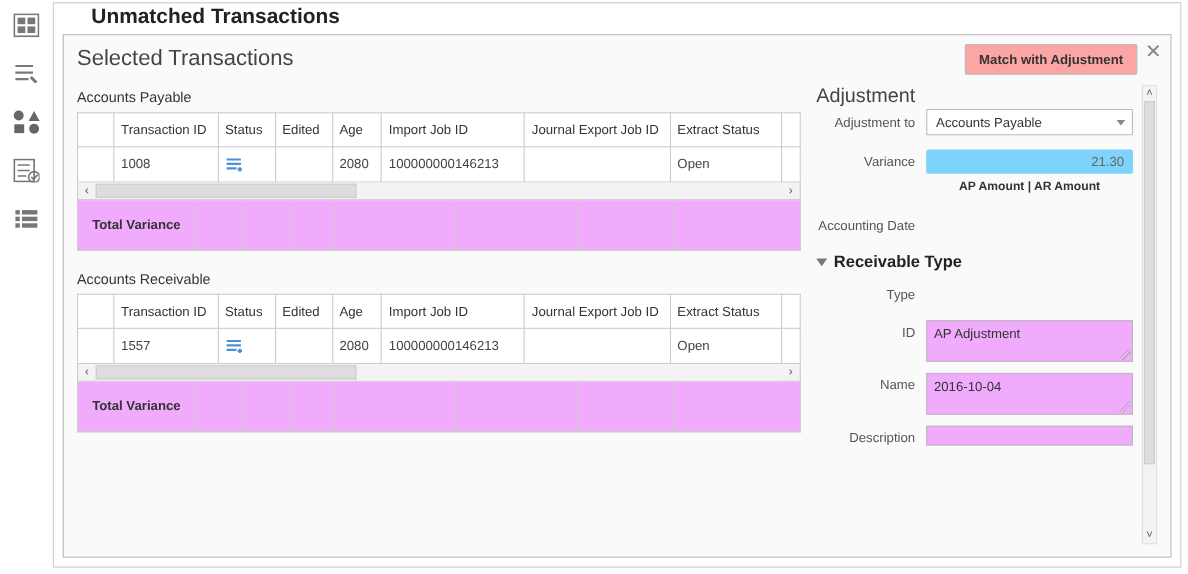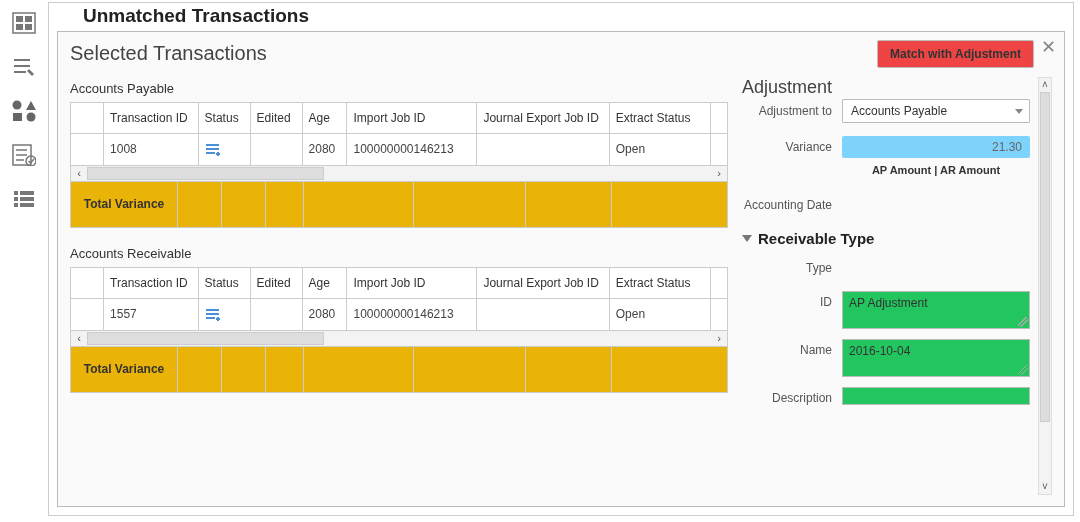--- a/index.html
+++ b/index.html
@@ -65,21 +65,21 @@
     bottom: 8px;
     border: 1px solid #bbb;
     background: #fafafa;
     padding: 8px 12px 8px 12px;
     overflow: hidden;
   }
   .match-btn {
     position: absolute;
     top: 8px;
     right: 30px;
-    background: #ef4444;
+    background: #fca5a5;
     border: 1px solid #bbb;
     border-radius: 2px;
     padding: 6px 12px;
     font-size: 12px;
     font-weight: bold;
     color: #333;
     cursor: pointer;
   }
   .close-x {
     position: absolute;
@@ -217,21 +217,21 @@
     top: 1px;
     bottom: 1px;
     width: 38%;
     background: #ddd;
     border: 1px solid #ccc;
   }
   .footer-row {
     display: flex;
     border: 1px solid #ccc;
     border-top: none;
-    background: #eab308;
+    background: #f0abfc;
     height: 46px;
   }
   .footer-label {
     width: 107px;
     border-right: 1px solid #ccc;
     font-size: 12px;
     font-weight: bold;
     color: #333;
     display: flex;
     align-items: center;
@@ -303,21 +303,21 @@
     position: absolute;
     right: 6px;
     top: 50%;
     margin-top: -2px;
     border-left: 4px solid transparent;
     border-right: 4px solid transparent;
     border-top: 5px solid #888;
   }
   .textarea-box {
     border: 1px solid #bbb;
-    background: #22c55e;
+    background: #f0abfc;
     min-height: 38px;
     padding: 4px 6px;
     font-size: 12px;
     color: #333;
     position: relative;
     resize: none;
   }
   .resize-handle {
     position: absolute;
     right: 1px;

